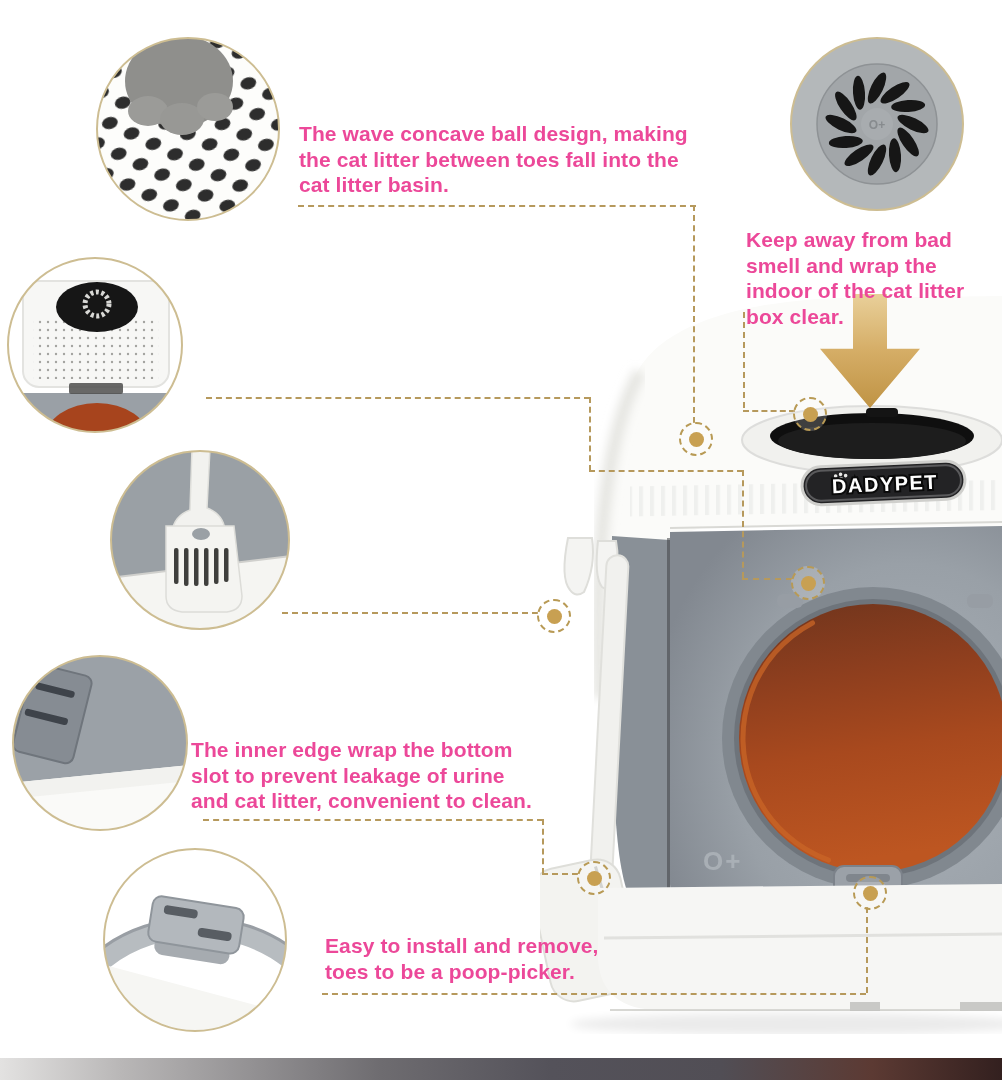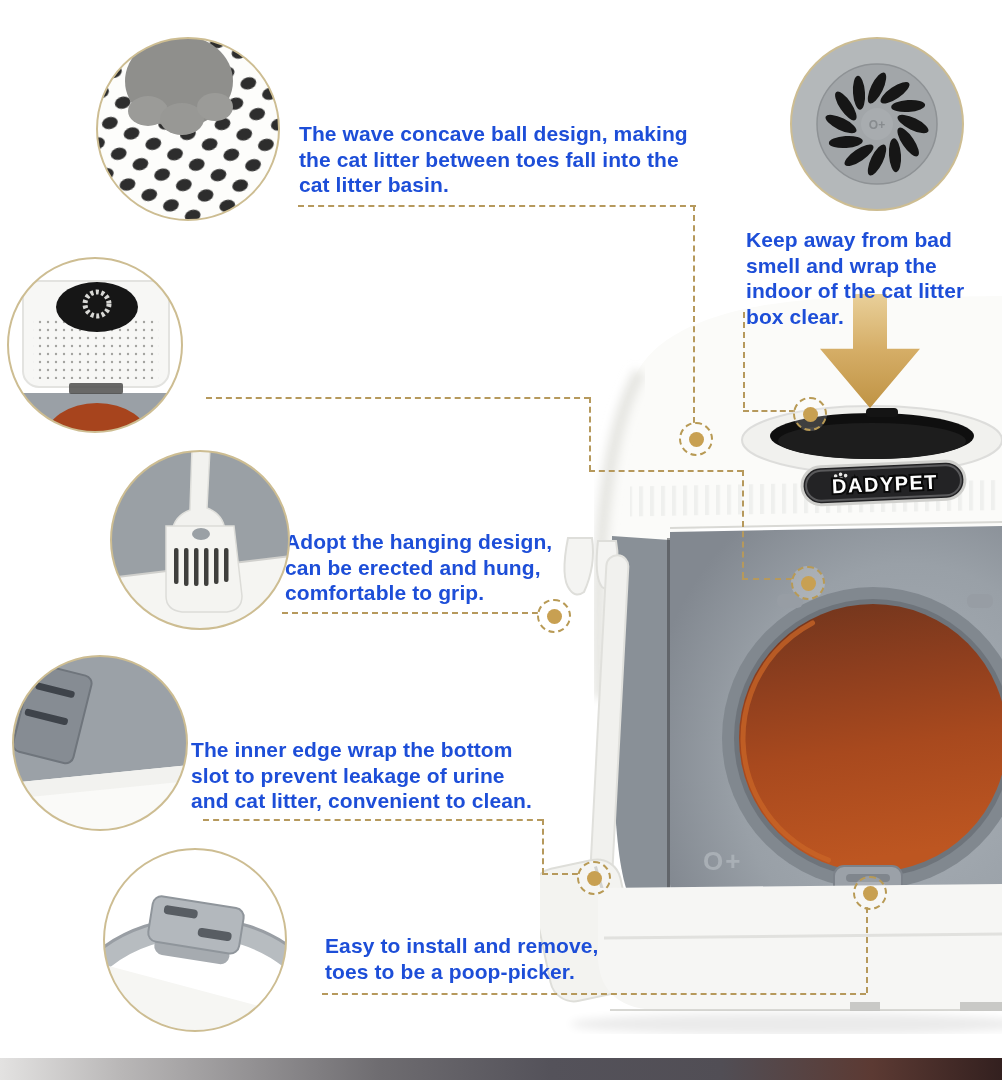--- a/index.html
+++ b/index.html
@@ -1,18 +1,18 @@
 <!DOCTYPE html>
 <html><head>
 <meta charset="utf-8">
 <style>
   html,body{margin:0;padding:0;background:#ffffff;}
   .stage{position:relative;width:1002px;height:1080px;background:#ffffff;overflow:hidden;
          font-family:"Liberation Sans",sans-serif;}
-  .callout-text{position:absolute;color:#1d4ed8;font-size:21px;line-height:1.22;
+  .callout-text{position:absolute;color:#ec4899;font-size:21px;line-height:1.22;
                 font-weight:600;letter-spacing:.1px;}
   .dash-h{position:absolute;border-top:2px dashed #b6995c;height:0;}
   .dash-v{position:absolute;border-left:2px dashed #b6995c;width:0;}
   .marker{position:absolute;width:30px;height:30px;border:2px dashed #b89a55;border-radius:50%;
           display:flex;align-items:center;justify-content:center;background:rgba(255,255,255,.2);}
   .marker i{display:block;width:15px;height:15px;border-radius:50%;background:#c8a052;}
   .arrow{position:absolute;left:820px;top:294px;width:100px;height:114px;
          background:linear-gradient(180deg,#e9d09a 0%,#d5ad66 50%,#bf9344 100%);
          clip-path:polygon(33% 0,67% 0,67% 48%,100% 48%,50% 100%,0 48%,33% 48%);}
   .inset{position:absolute;}
@@ -151,21 +151,20 @@
     </div>
   <div class="marker" style="left:577px;top:861px">
       <i></i>
     </div>
   <div class="marker" style="left:853px;top:876px">
       <i></i>
     </div>
 
   <div class="callout-text" style="left:299px;top:121px;width:398px">The wave concave ball design, making the cat litter between toes fall into the cat litter basin.</div>
   <div class="callout-text" style="left:746px;top:227px;width:256px">Keep away from bad smell and wrap the indoor of the cat litter box clear.</div>
-  <div class="callout-text" style="left:285px;top:529px;width:290px">Adopt the hanging design, can be erected and hung, comfortable to grip.</div>
   <div class="callout-text" style="left:191px;top:737px;width:345px">The inner edge wrap the bottom slot to prevent leakage of urine and cat litter, convenient to clean.</div>
   <div class="callout-text" style="left:325px;top:933px;width:290px">Easy to install and remove, toes to be a poop-picker.</div>
 
   <svg class="inset" style="left:94px;top:35px" width="188" height="188" viewBox="0 0 188 188">
     <defs>
       <clipPath id="c1">
           <circle cx="94" cy="94" r="91"></circle>
         </clipPath>
       <pattern id="p1" width="36" height="32" patternUnits="userSpaceOnUse" patternTransform="rotate(-16)">
         <ellipse cx="9" cy="9" rx="8" ry="6" fill="#1b1b1b"></ellipse>

